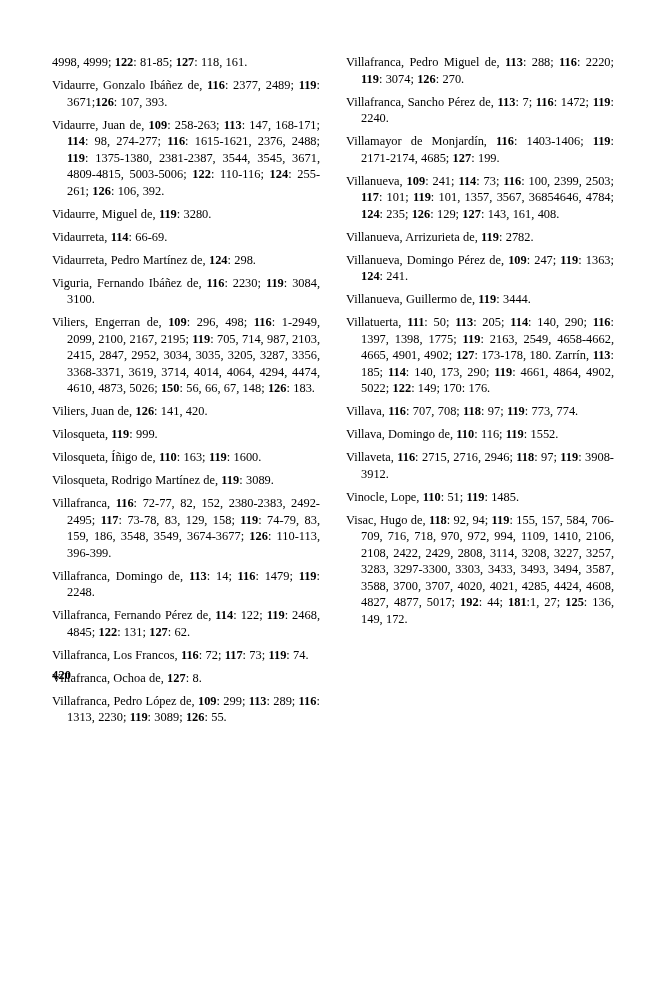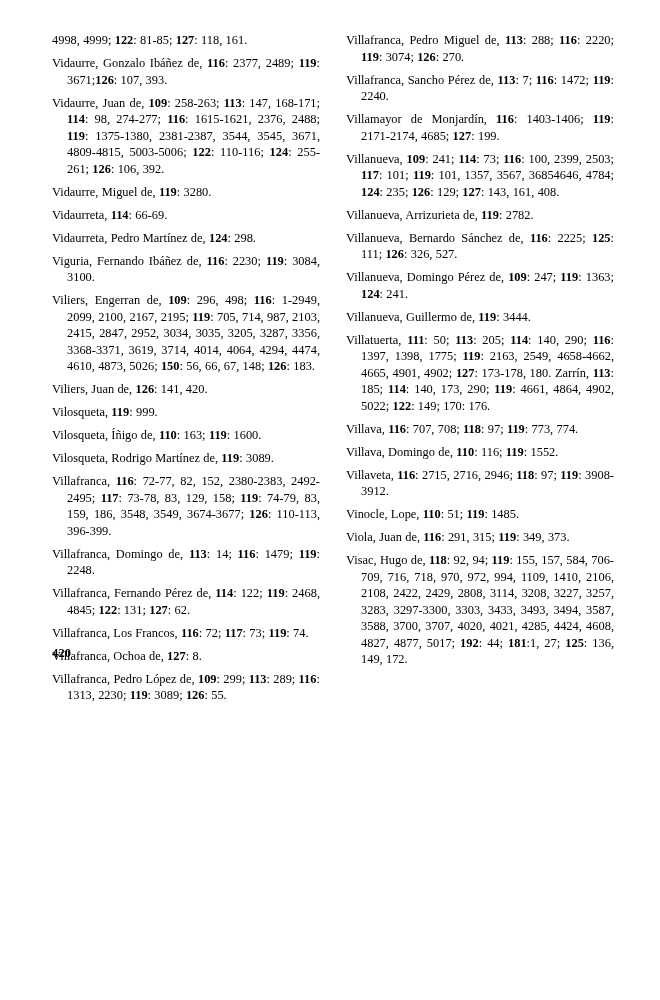--- a/index.html
+++ b/index.html
@@ -12,20 +12,21 @@
     background: #ffffff;
     font-family: "Liberation Serif", serif;
     color: #000000;
   }
   .page {
     position: relative;
     width: 660px;
     height: 713px;
     box-sizing: border-box;
     padding: 32px 52px 0 52px;
+    margin-top: 22px;
   }
   .columns {
     display: flex;
     flex-direction: row;
     gap: 26px;
     align-items: flex-start;
   }
   .col {
     width: 268px;
     flex: 0 0 268px;
@@ -80,26 +81,24 @@
       <p class="entry">Villafranca, Los Francos, <b>116</b>: 72; <b>117</b>: 73; <b>119</b>: 74.</p>
       <p class="entry">Villafranca, Ochoa de, <b>127</b>: 8.</p>
       <p class="entry">Villafranca, Pedro López de, <b>109</b>: 299; <b>113</b>: 289; <b>116</b>: 1313, 2230; <b>119</b>: 3089; <b>126</b>: 55.</p>
     </div>
     <div class="col">
       <p class="entry">Villafranca, Pedro Miguel de, <b>113</b>: 288; <b>116</b>: 2220; <b>119</b>: 3074; <b>126</b>: 270.</p>
       <p class="entry">Villafranca, Sancho Pérez de, <b>113</b>: 7; <b>116</b>: 1472; <b>119</b>: 2240.</p>
       <p class="entry">Villamayor de Monjardín, <b>116</b>: 1403-1406; <b>119</b>: 2171-2174, 4685; <b>127</b>: 199.</p>
       <p class="entry">Villanueva, <b>109</b>: 241; <b>114</b>: 73; <b>116</b>: 100, 2399, 2503; <b>117</b>: 101; <b>119</b>: 101, 1357, 3567, 36854646, 4784; <b>124</b>: 235; <b>126</b>: 129; <b>127</b>: 143, 161, 408.</p>
       <p class="entry">Villanueva, Arrizurieta de, <b>119</b>: 2782.</p>
-      <p class="entry">Villanueva, Bernardo Sánchez de, <b>116</b>: 2225; <b>125</b>: 111; <b>126</b>: 326, 527.</p>
       <p class="entry">Villanueva, Domingo Pérez de, <b>109</b>: 247; <b>119</b>: 1363; <b>124</b>: 241.</p>
       <p class="entry">Villanueva, Guillermo de, <b>119</b>: 3444.</p>
       <p class="entry">Villatuerta, <b>111</b>: 50; <b>113</b>: 205; <b>114</b>: 140, 290; <b>116</b>: 1397, 1398, 1775; <b>119</b>: 2163, 2549, 4658-4662, 4665, 4901, 4902; <b>127</b>: 173-178, 180. Zarrín, <b>113</b>: 185; <b>114</b>: 140, 173, 290; <b>119</b>: 4661, 4864, 4902, 5022; <b>122</b>: 149; 170: 176.</p>
       <p class="entry">Villava, <b>116</b>: 707, 708; <b>118</b>: 97; <b>119</b>: 773, 774.</p>
       <p class="entry">Villava, Domingo de, <b>110</b>: 116; <b>119</b>: 1552.</p>
       <p class="entry">Villaveta, <b>116</b>: 2715, 2716, 2946; <b>118</b>: 97; <b>119</b>: 3908-3912.</p>
       <p class="entry">Vinocle, Lope, <b>110</b>: 51; <b>119</b>: 1485.</p>
-      <p class="entry">Viola, Juan de, <b>116</b>: 291, 315; <b>119</b>: 349, 373.</p>
       <p class="entry">Visac, Hugo de, <b>118</b>: 92, 94; <b>119</b>: 155, 157, 584, 706-709, 716, 718, 970, 972, 994, 1109, 1410, 2106, 2108, 2422, 2429, 2808, 3114, 3208, 3227, 3257, 3283, 3297-3300, 3303, 3433, 3493, 3494, 3587, 3588, 3700, 3707, 4020, 4021, 4285, 4424, 4608, 4827, 4877, 5017; <b>192</b>: 44; <b>181</b>:1, 27; <b>125</b>: 136, 149, 172.</p>
     </div>
   </div>
   <div class="folio">420</div>
 </div>
 
 </body></html>

